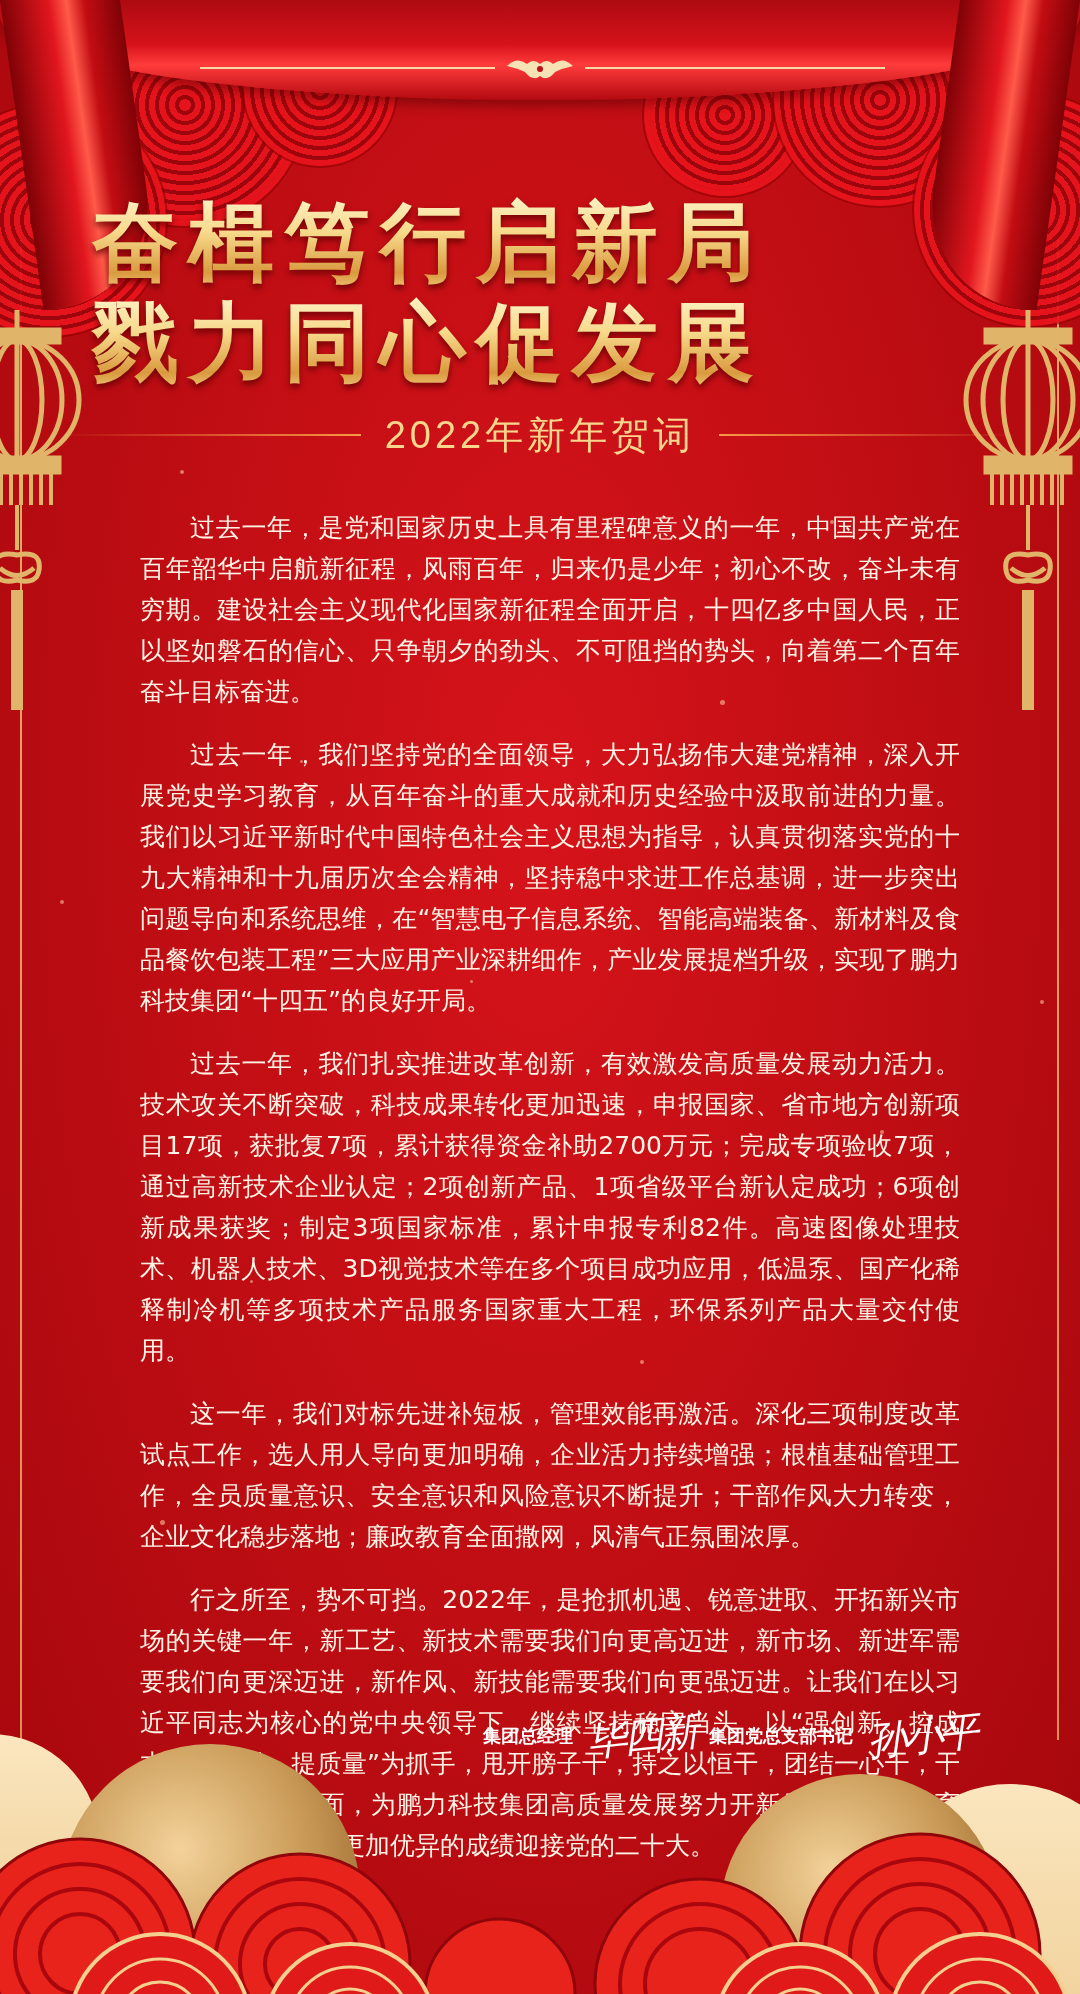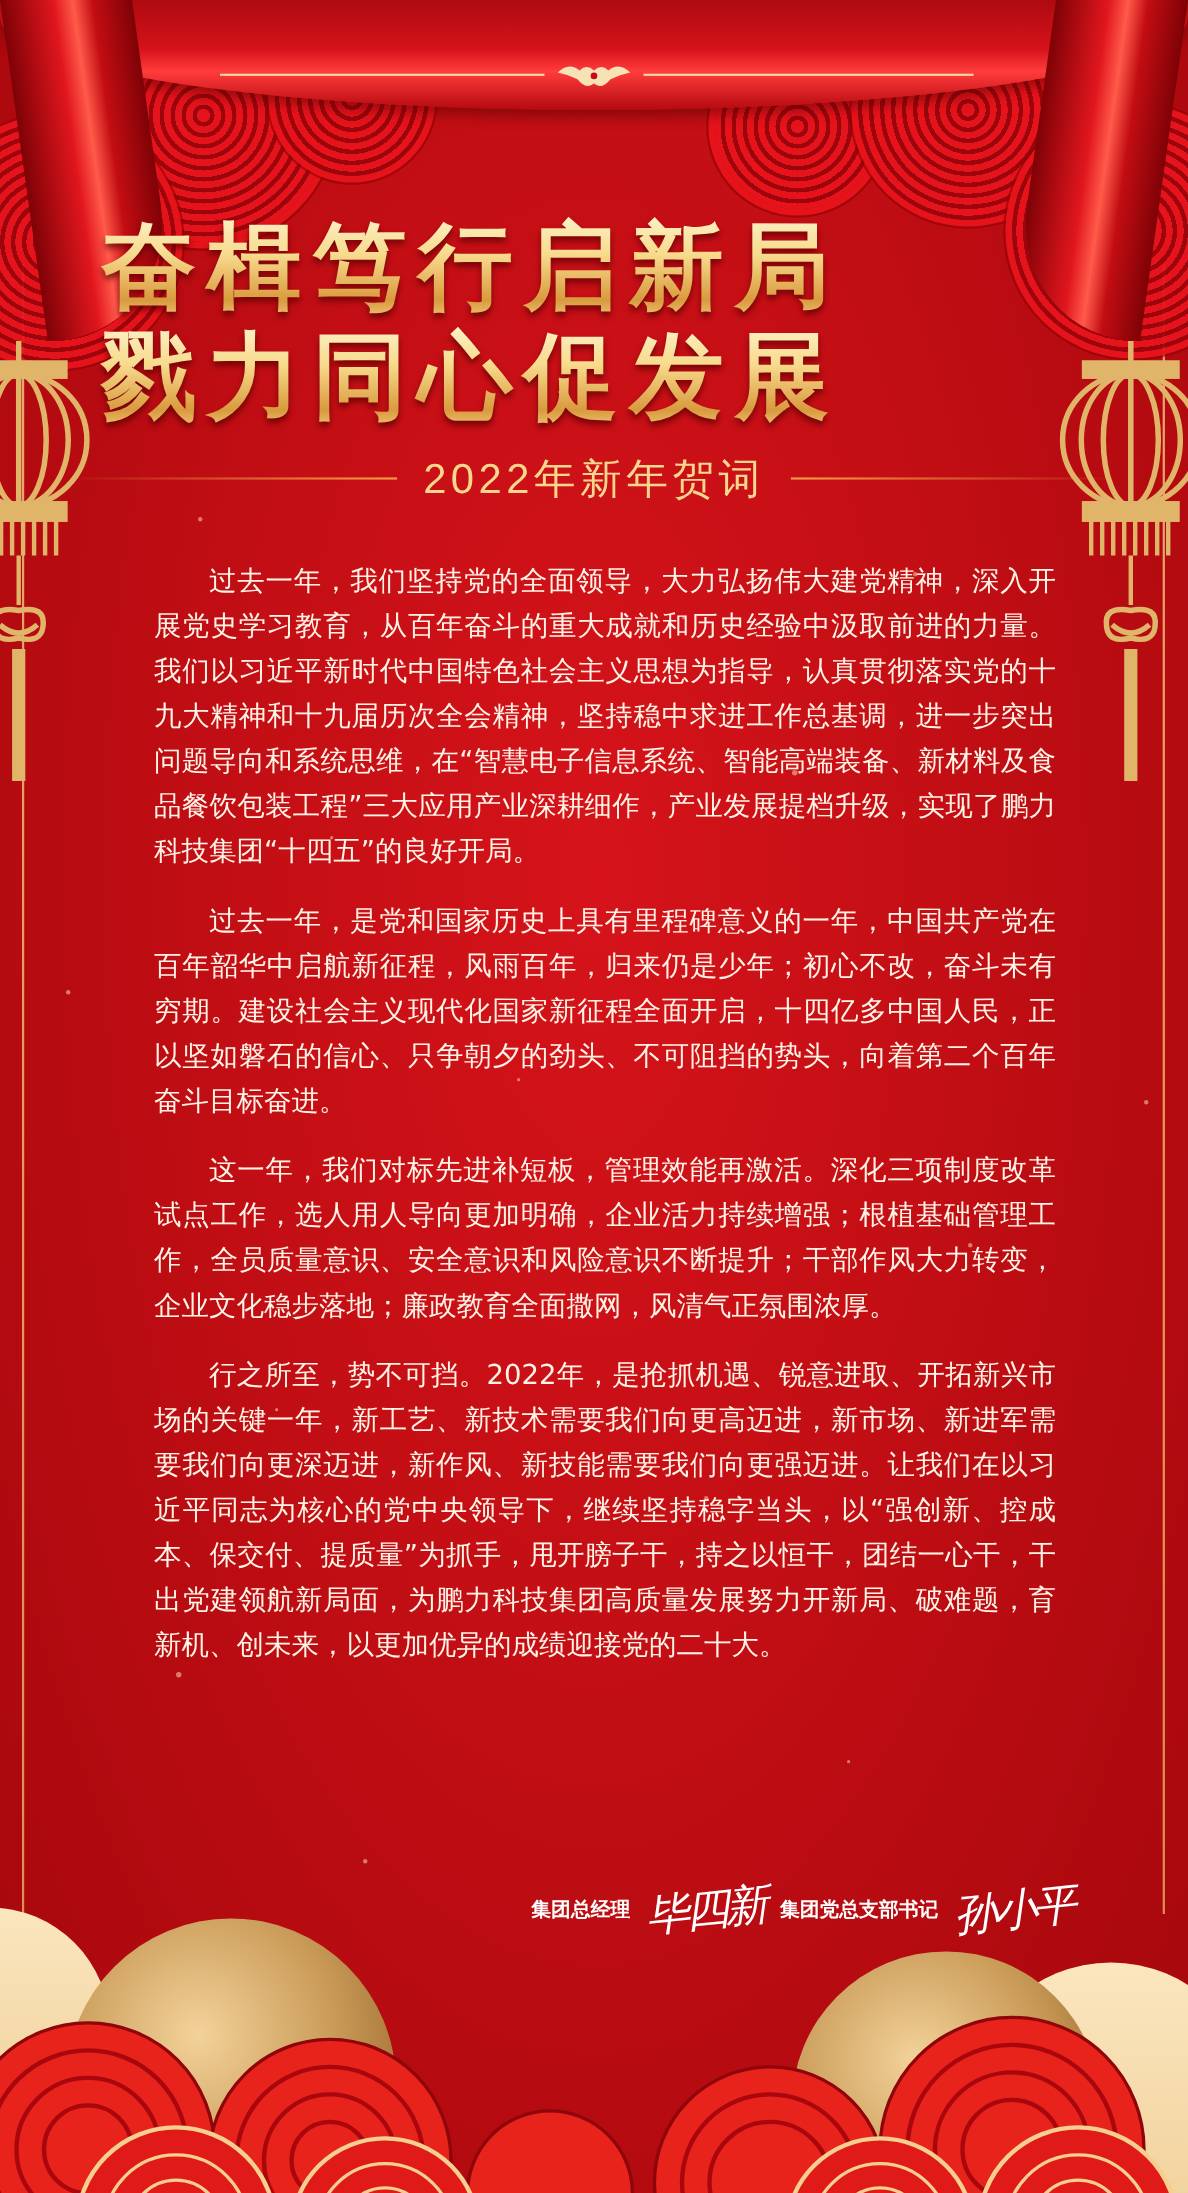--- a/index.html
+++ b/index.html
@@ -200,22 +200,23 @@
   <div class="title title-1">奋楫笃行启新局</div>
   <div class="title title-2">戮力同心促发展</div>
 
   <div class="subtitle-wrap">
     <div class="subtitle-line"></div>
     <div class="subtitle">2022年新年贺词</div>
     <div class="subtitle-line r"></div>
   </div>
 
   <div class="body">
+    <p class="para">过去一年，是党和国家历史上具有里程碑意义的一年，中国共产党在百年韶华中启航新征程，风雨百年，归来仍是少年；初心不改，奋斗未有穷期。建设社会主义现代化国家新征程全面开启，十四亿多中国人民，正以坚如磐石的信心、只争朝夕的劲头、不可阻挡的势头，向着第二个百年奋斗目标奋进。</p>
     <p class="para">过去一年，我们坚持党的全面领导，大力弘扬伟大建党精神，深入开展党史学习教育，从百年奋斗的重大成就和历史经验中汲取前进的力量。我们以习近平新时代中国特色社会主义思想为指导，认真贯彻落实党的十九大精神和十九届历次全会精神，坚持稳中求进工作总基调，进一步突出问题导向和系统思维，在“智慧电子信息系统、智能高端装备、新材料及食品餐饮包装工程”三大应用产业深耕细作，产业发展提档升级，实现了鹏力科技集团“十四五”的良好开局。</p>
-    <p class="para">过去一年，是党和国家历史上具有里程碑意义的一年，中国共产党在百年韶华中启航新征程，风雨百年，归来仍是少年；初心不改，奋斗未有穷期。建设社会主义现代化国家新征程全面开启，十四亿多中国人民，正以坚如磐石的信心、只争朝夕的劲头、不可阻挡的势头，向着第二个百年奋斗目标奋进。</p>
+    <p class="para">过去一年，我们扎实推进改革创新，有效激发高质量发展动力活力。技术攻关不断突破，科技成果转化更加迅速，申报国家、省市地方创新项目17项，获批复7项，累计获得资金补助2700万元；完成专项验收7项，通过高新技术企业认定；2项创新产品、1项省级平台新认定成功；6项创新成果获奖；制定3项国家标准，累计申报专利82件。高速图像处理技术、机器人技术、3D视觉技术等在多个项目成功应用，低温泵、国产化稀释制冷机等多项技术产品服务国家重大工程，环保系列产品大量交付使用。</p>
     <p class="para">这一年，我们对标先进补短板，管理效能再激活。深化三项制度改革试点工作，选人用人导向更加明确，企业活力持续增强；根植基础管理工作，全员质量意识、安全意识和风险意识不断提升；干部作风大力转变，企业文化稳步落地；廉政教育全面撒网，风清气正氛围浓厚。</p>
     <p class="para">行之所至，势不可挡。2022年，是抢抓机遇、锐意进取、开拓新兴市场的关键一年，新工艺、新技术需要我们向更高迈进，新市场、新进军需要我们向更深迈进，新作风、新技能需要我们向更强迈进。让我们在以习近平同志为核心的党中央领导下，继续坚持稳字当头，以“强创新、控成本、保交付、提质量”为抓手，甩开膀子干，持之以恒干，团结一心干，干出党建领航新局面，为鹏力科技集团高质量发展努力开新局、破难题，育新机、创未来，以更加优异的成绩迎接党的二十大。</p>
 
   </div>
 
   <div class="signature">
     <span class="sig-label">集团总经理</span>
     <span class="sig-hand">毕四新</span>
     <span class="sig-label">集团党总支部书记</span>
     <span class="sig-hand">孙小平</span>

